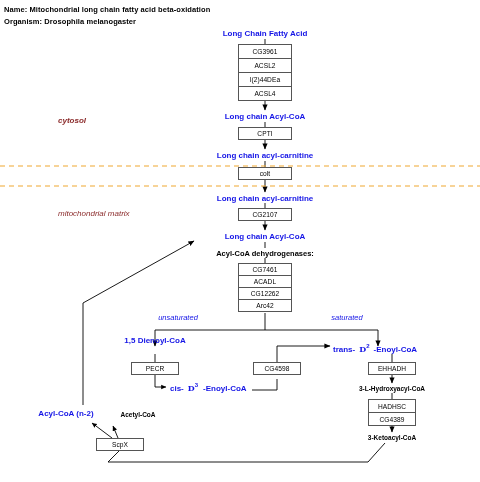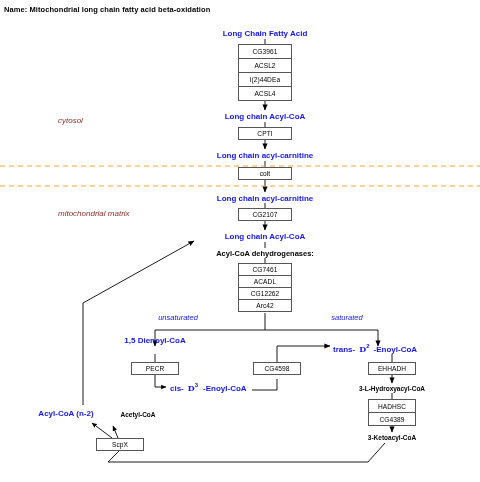--- a/index.html
+++ b/index.html
@@ -105,23 +105,24 @@
     </g>
 
     <g stroke="#f0a830" stroke-width="1.1" fill="none" stroke-dasharray="5,4">
       <line x1="0" y1="166" x2="480" y2="166"></line>
       <line x1="0" y1="186" x2="480" y2="186"></line>
     </g>
   </svg>
 
   <div class="hdr">
     <div>Name: Mitochondrial long chain fatty acid beta-oxidation</div>
+    <div>Organism: Drosophila melanogaster</div>
   </div>
 
-  <div class="comp" style="left:58px;top:116px;">cytosol</div>
+  <div class="comp" style="left:58px;top:116px;font-weight:bold;">cytosol</div>
   <div class="comp" style="left:58px;top:209px;">mitochondrial matrix</div>
 
   <div class="mol" style="left:265px;top:29px;">Long Chain Fatty Acid</div>
 
   <div class="mol" style="left:265px;top:112px;">Long chain Acyl-CoA</div>
 
   <div class="mol" style="left:265px;top:151px;">Long chain acyl-carnitine</div>
 
   <div class="mol" style="left:265px;top:194px;">Long chain acyl-carnitine</div>
 

